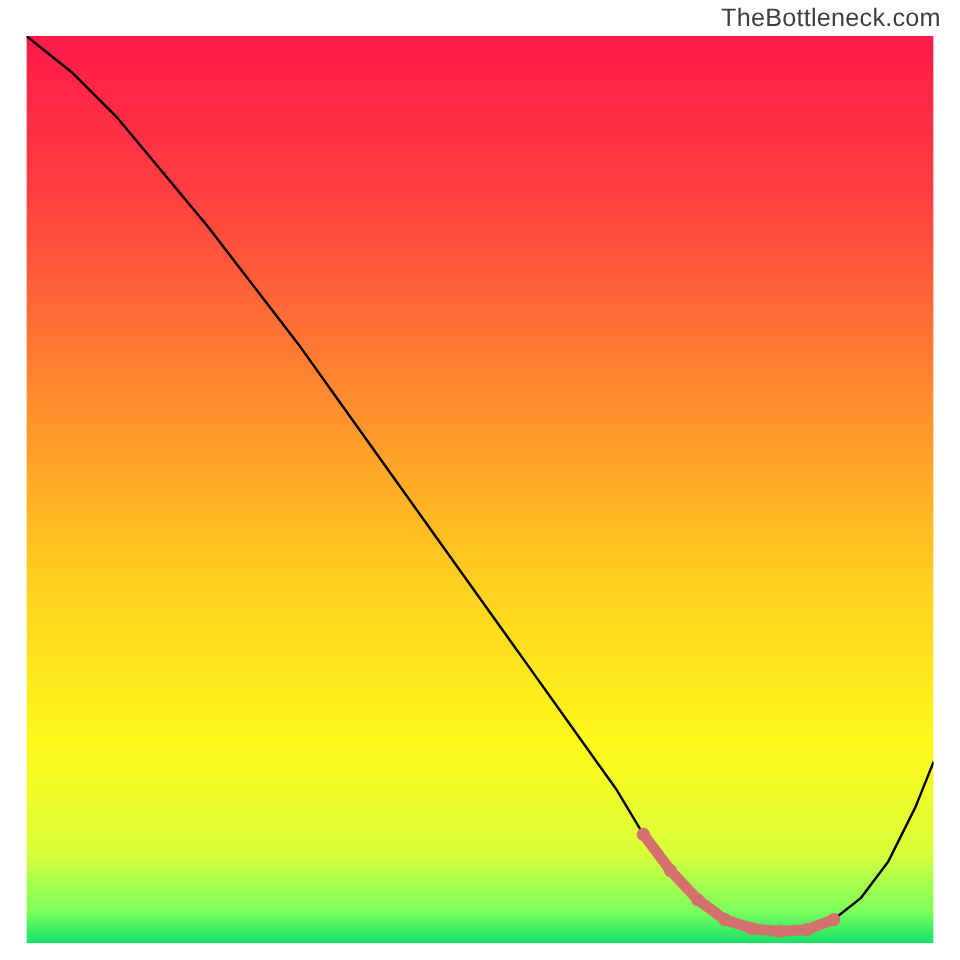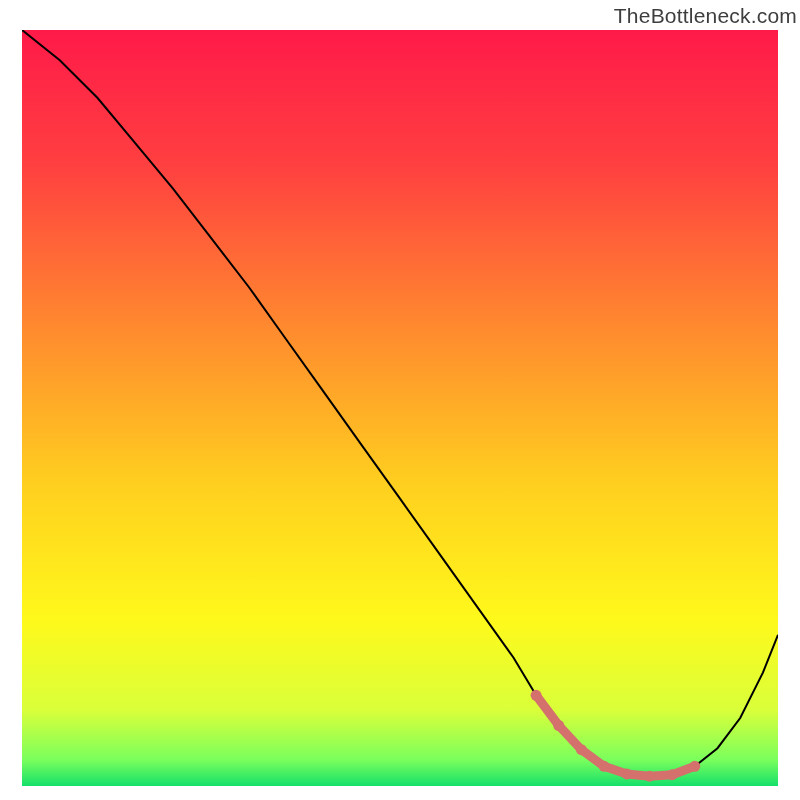--- a/index.html
+++ b/index.html
@@ -12,21 +12,21 @@
     font-family: Arial, Helvetica, sans-serif;
   }
   .wrap {
     position: relative;
     width: 800px;
     height: 800px;
   }
   .watermark {
     position: absolute;
     top: 4px;
-    right: 3px;
+    right: 16px;
     font-size: 21px;
     color: #3e3e3e;
     font-weight: 500;
     letter-spacing: 0.2px;
     text-align: right;
   }
   .plot {
     position: absolute;
     left: 22px;
     top: 30px;

